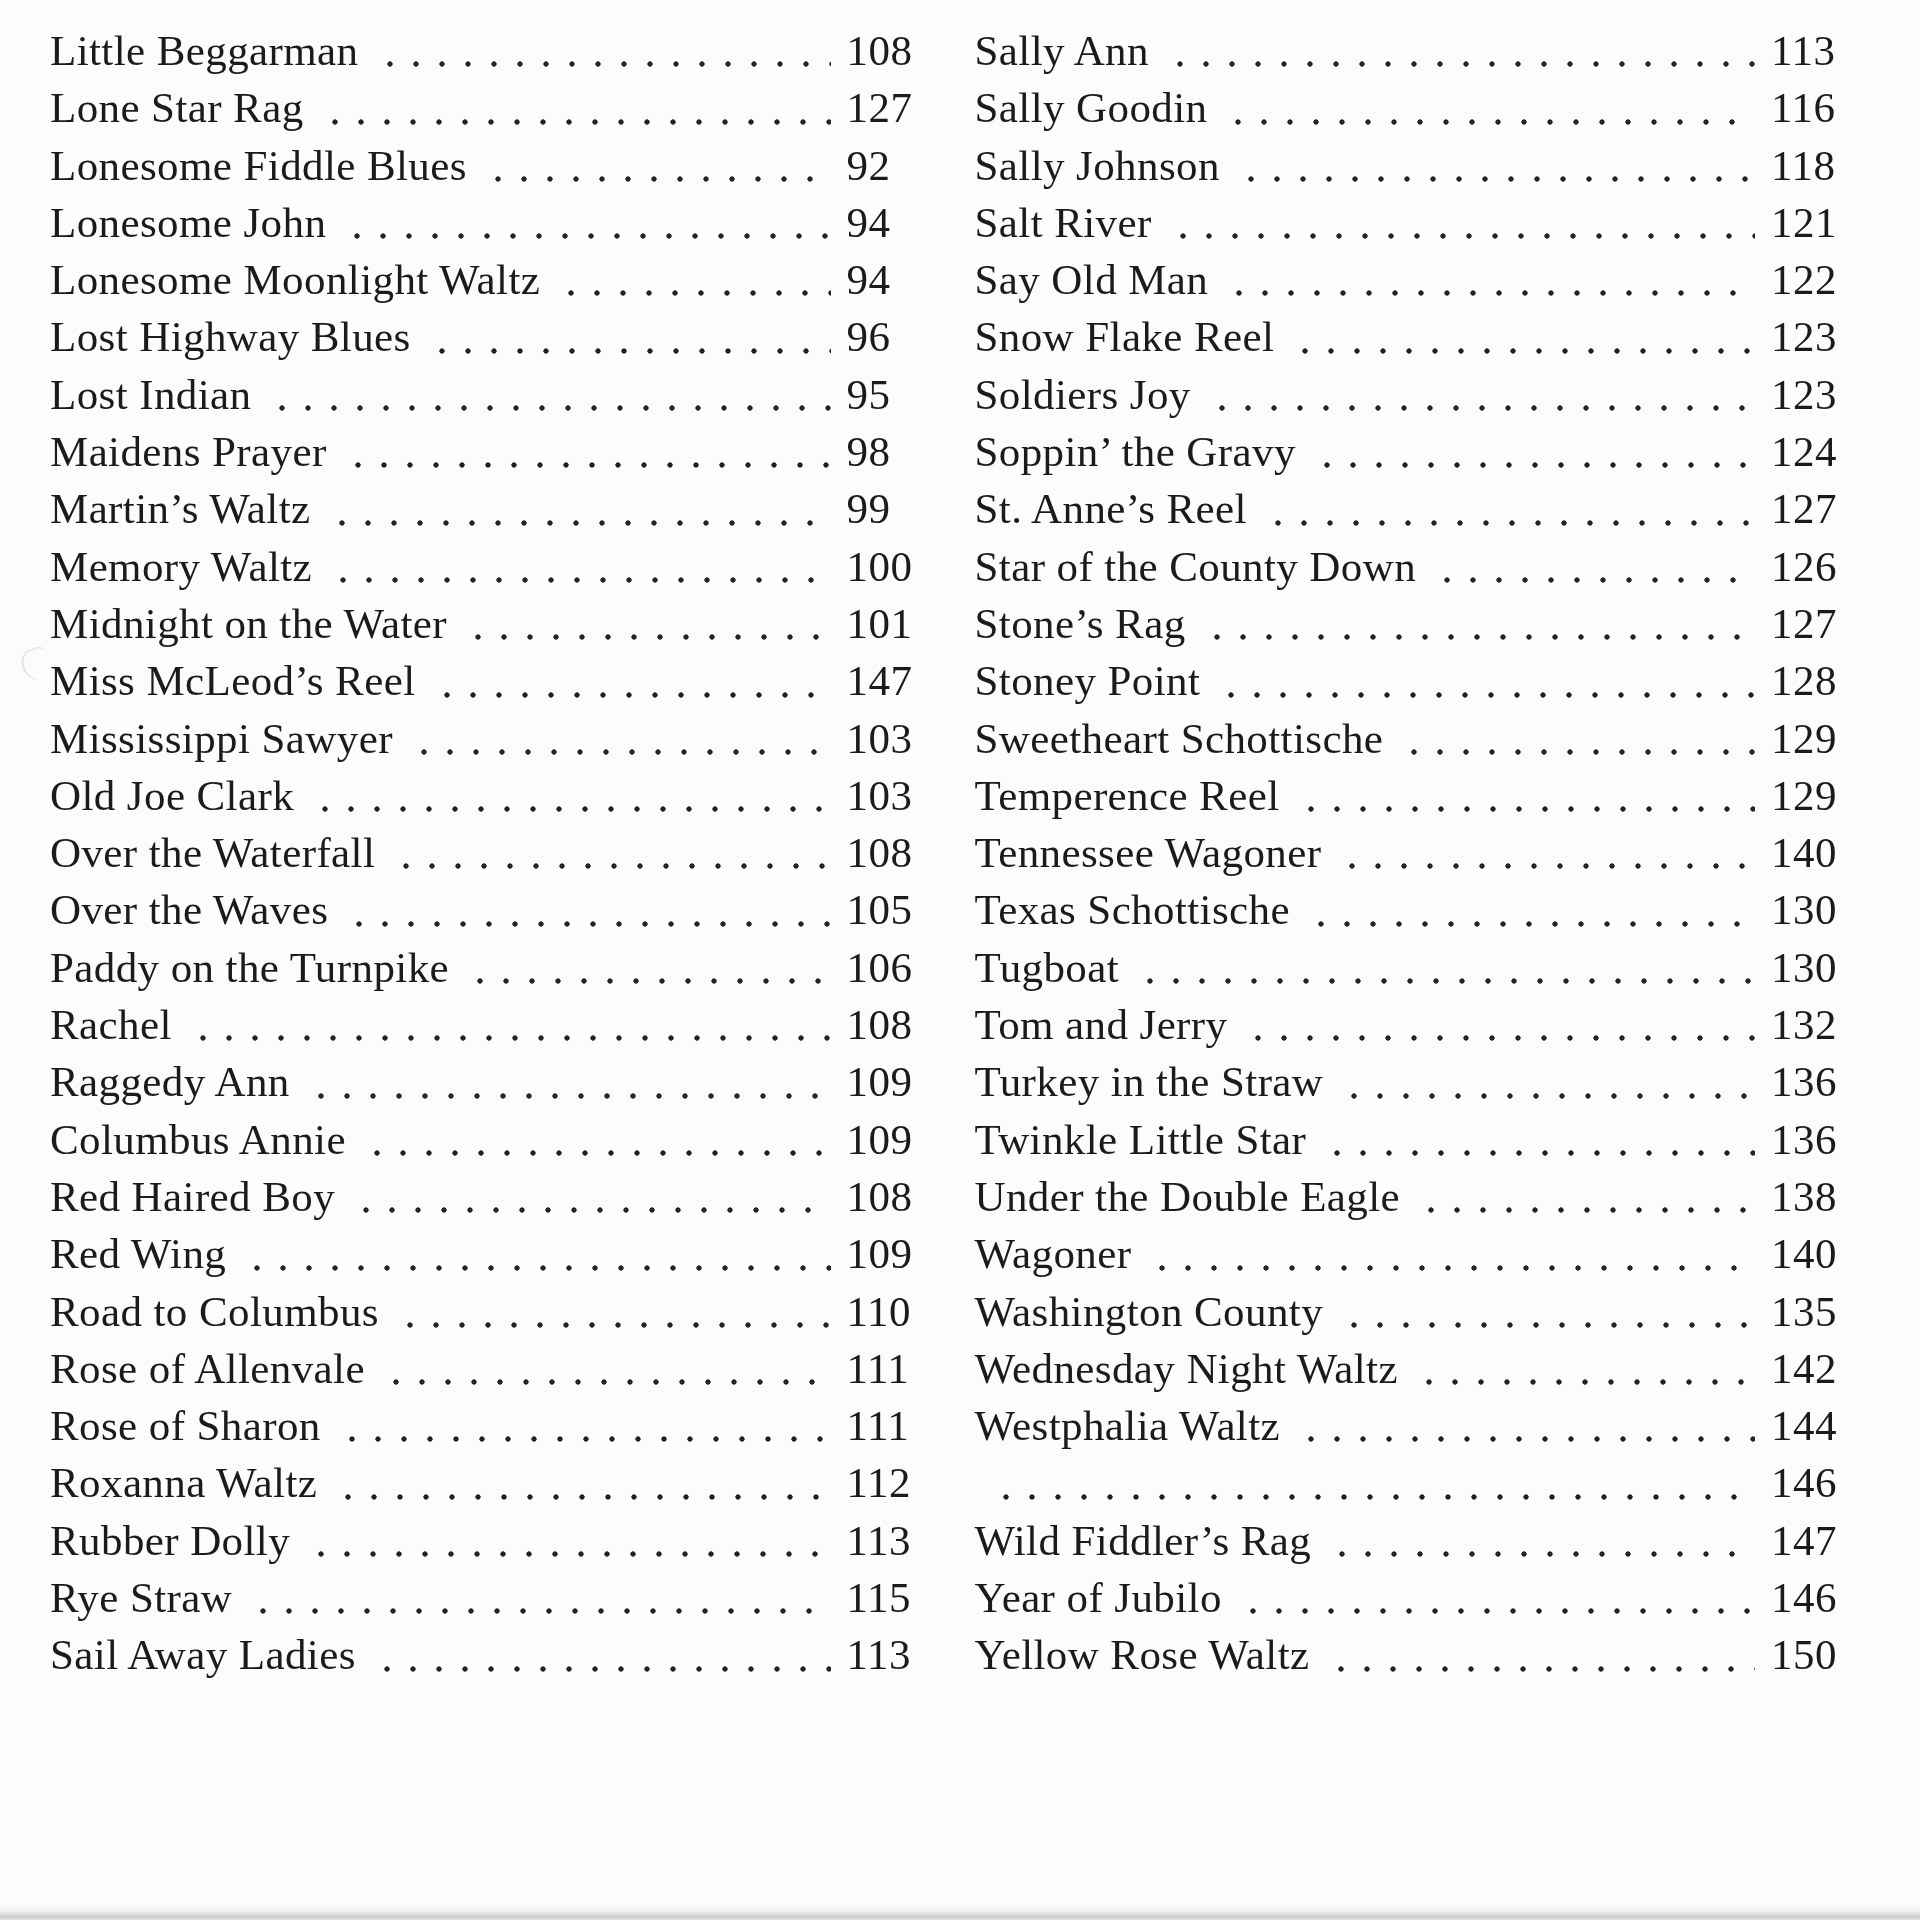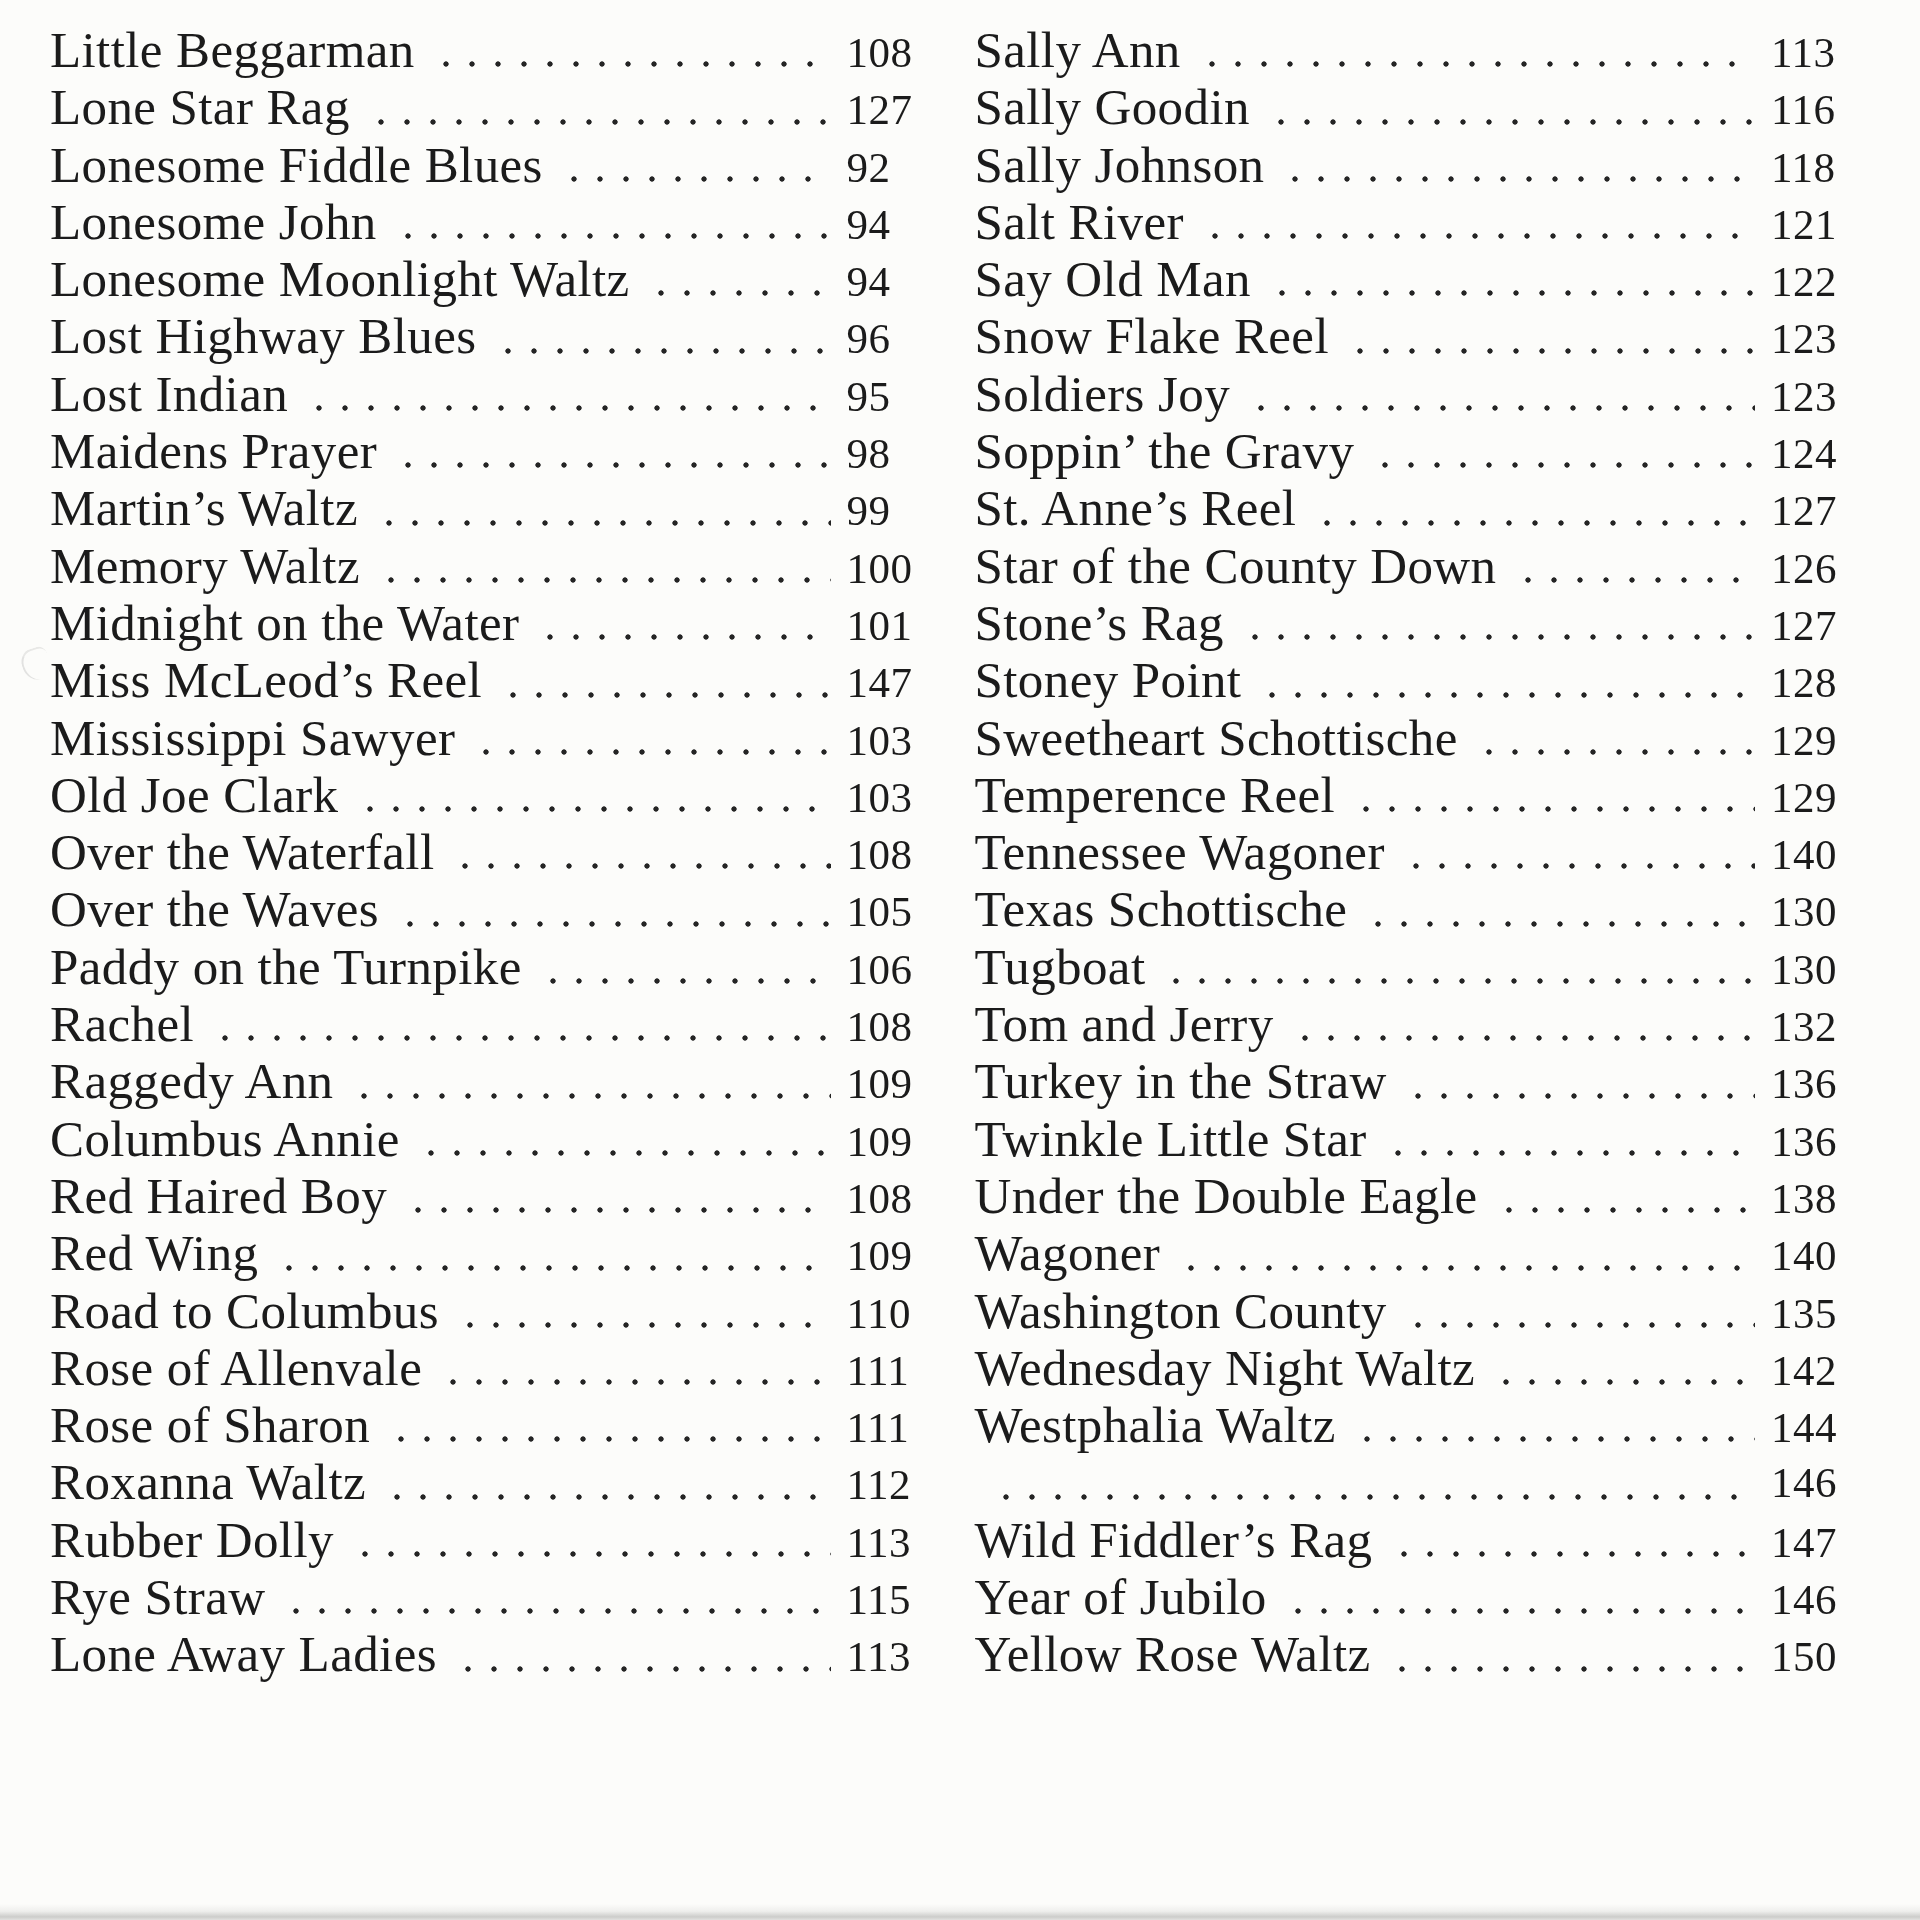--- a/index.html
+++ b/index.html
@@ -31,21 +31,21 @@
     min-width: 0;
   }
   .toc-row {
     display: flex;
     align-items: baseline;
     height: 57.3px;
     line-height: 57.3px;
     white-space: nowrap;
   }
   .toc-title {
-    font-size: 51px;
+    font-size: 43px;
     letter-spacing: 0.4px;
     flex: 0 0 auto;
   }
   .toc-leader {
     flex: 1 1 auto;
     align-self: stretch;
     margin-left: 14px;
     margin-right: 16px;
     background-image: radial-gradient(circle, #242424 2.3px, rgba(36,36,36,0) 3px);
     background-size: 26px 8px;
@@ -220,21 +220,21 @@
           <span class="toc-title">Rubber Dolly</span>
           <span class="toc-leader"></span>
           <span class="toc-page">113</span>
         </div>
         <div class="toc-row">
           <span class="toc-title">Rye Straw</span>
           <span class="toc-leader"></span>
           <span class="toc-page">115</span>
         </div>
         <div class="toc-row">
-          <span class="toc-title">Lone Away Ladies</span>
+          <span class="toc-title">Sail Away Ladies</span>
           <span class="toc-leader"></span>
           <span class="toc-page">113</span>
         </div>
       </div>
     <div class="toc-col" id="toc-col-1">
         <div class="toc-row">
           <span class="toc-title">Sally Ann</span>
           <span class="toc-leader"></span>
           <span class="toc-page">113</span>
         </div>

